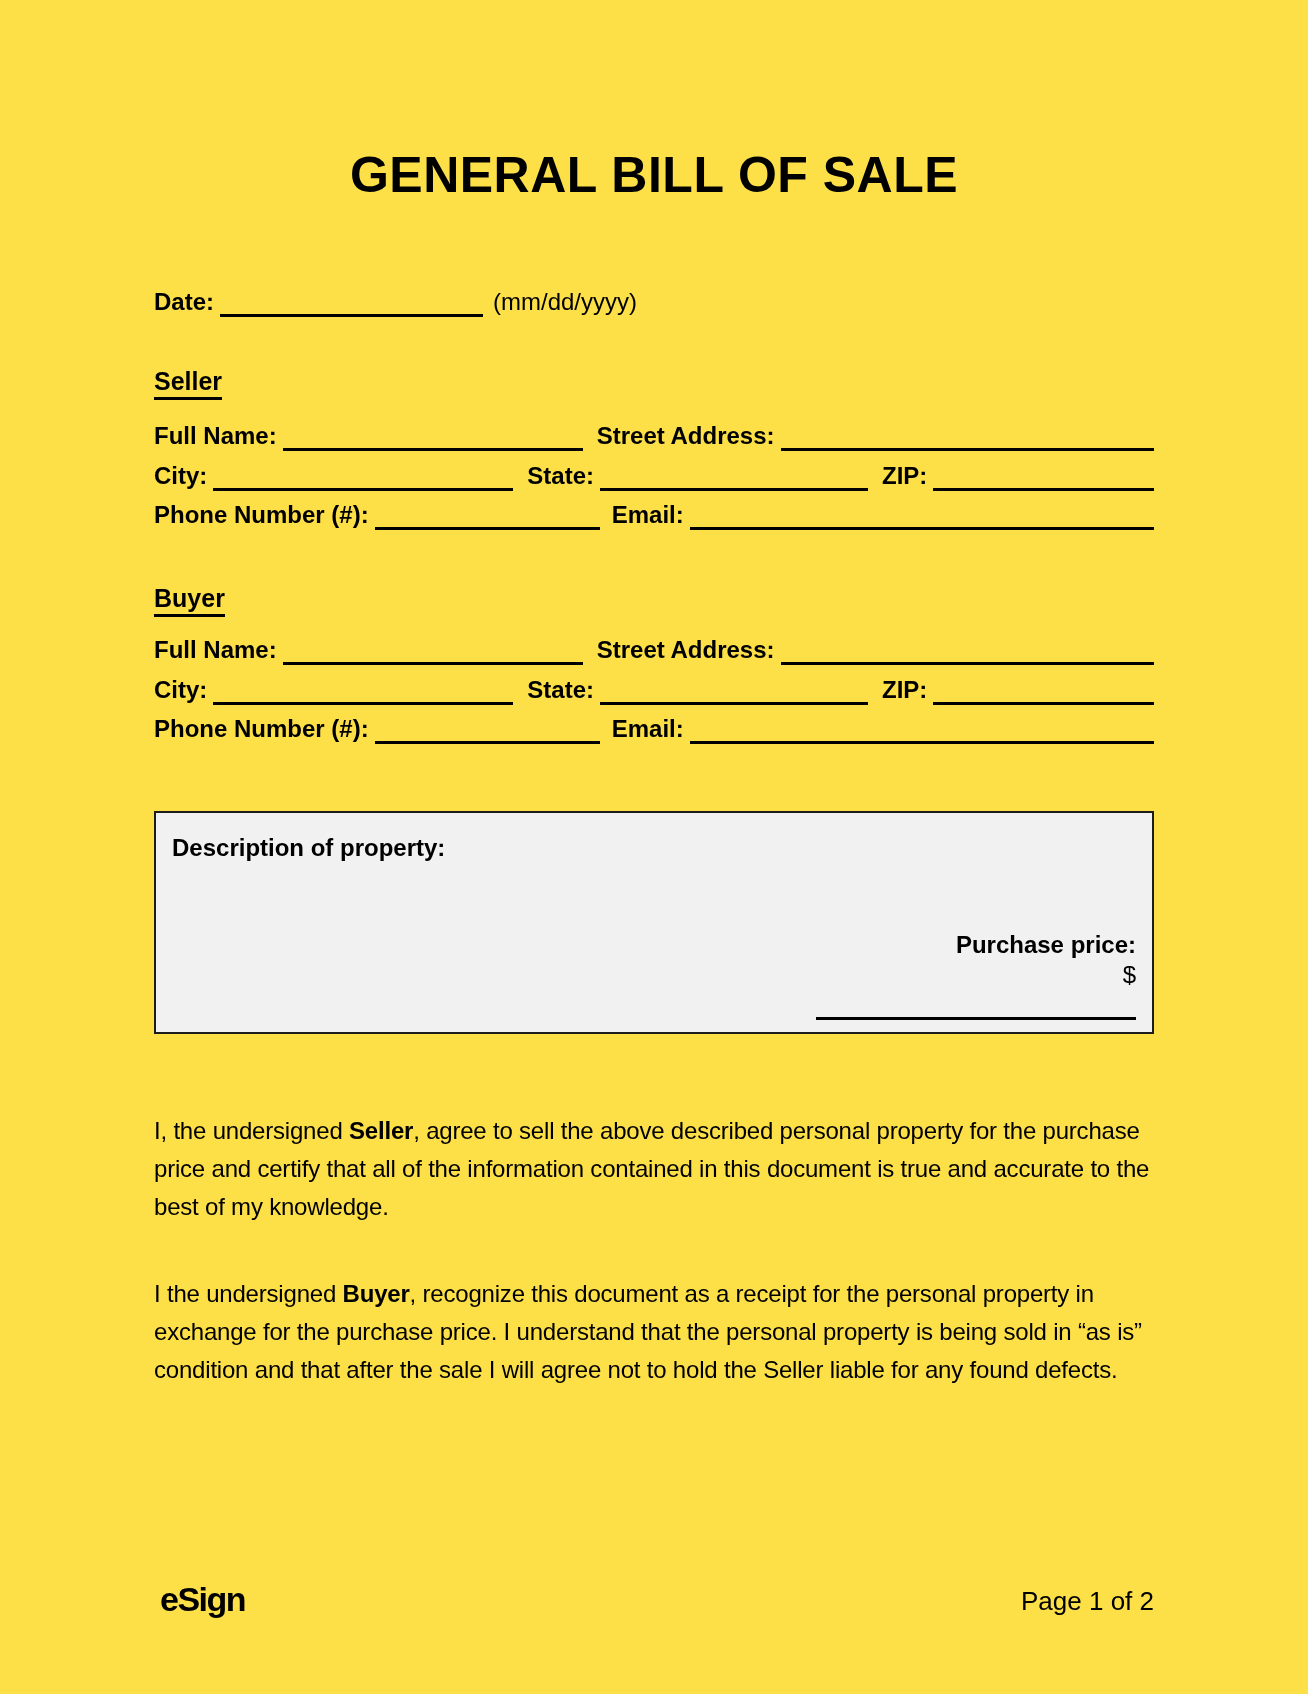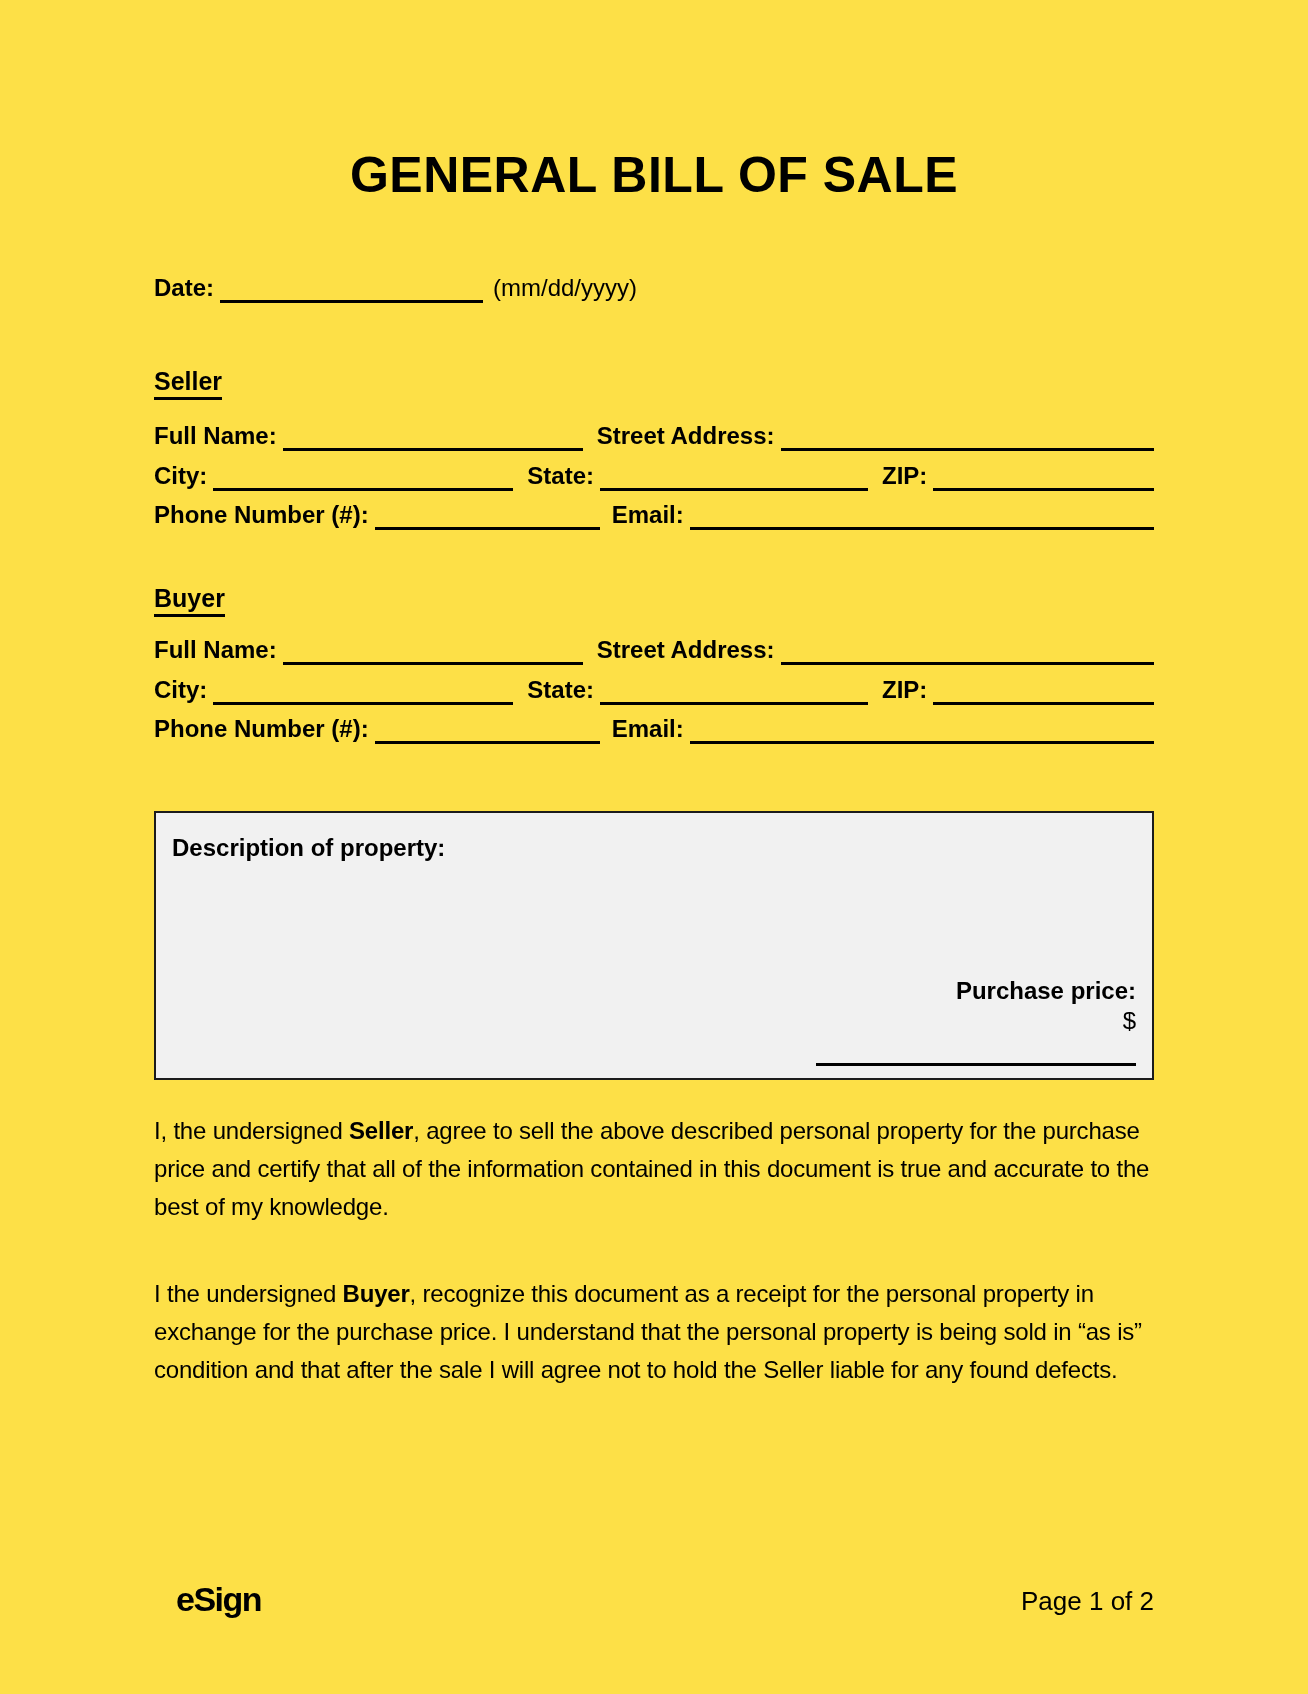--- a/index.html
+++ b/index.html
@@ -54,21 +54,21 @@
   .section-heading { font-size: 25px; line-height: 30px; }
   .section-heading .hd {
     display: inline-block;
     font-weight: bold;
     border-bottom: 3px solid #000;
     padding-bottom: 1px;
   }
 
   .property-box {
     top: 811px;
-    height: 269px;
+    height: 223px;
     background: #f1f1f1;
     border: 2px solid #1c1c1c;
     padding: 20px 16px 12px 16px;
     display: flex;
     flex-direction: column;
     justify-content: space-between;
   }
   .box-label { font-size: 24px; line-height: 30px; font-weight: bold; }
   .price-row { font-size: 24px; flex-direction: column; }
   .currency { font-weight: normal; }
@@ -78,21 +78,21 @@
     font-size: 24px;
     line-height: 38px;
     letter-spacing: -0.2px;
     width: 1005px;
   }
   .p1 { top: 1112px; }
   .p2 { top: 1275px; }
 
   .footer-brand {
     position: absolute;
-    left: 176px;
+    left: 160px;
     top: 1580px;
     font-size: 34px;
     line-height: 38px;
     font-weight: bold;
     letter-spacing: -1.5px;
   }
   .footer-page {
     position: absolute;
     right: 154px;
     top: 1586px;
@@ -100,21 +100,21 @@
     line-height: 30px;
   }
 </style>
 </head>
 <body>
 
 <div class="sheet">
 
   <h1 class="abs doc-title">GENERAL BILL OF SALE</h1>
 
-  <div class="abs row" style="top:273px">
+  <div class="abs row" style="top:287px">
     <span class="lbl b">Date:</span>
     <span class="line w263"></span>
     <span class="hint">(mm/dd/yyyy)</span>
   </div>
 
   <div class="abs section-heading" style="top:366px">
     <span class="hd">Seller</span>
   </div>
 
   <div class="abs row" style="top:421px">

